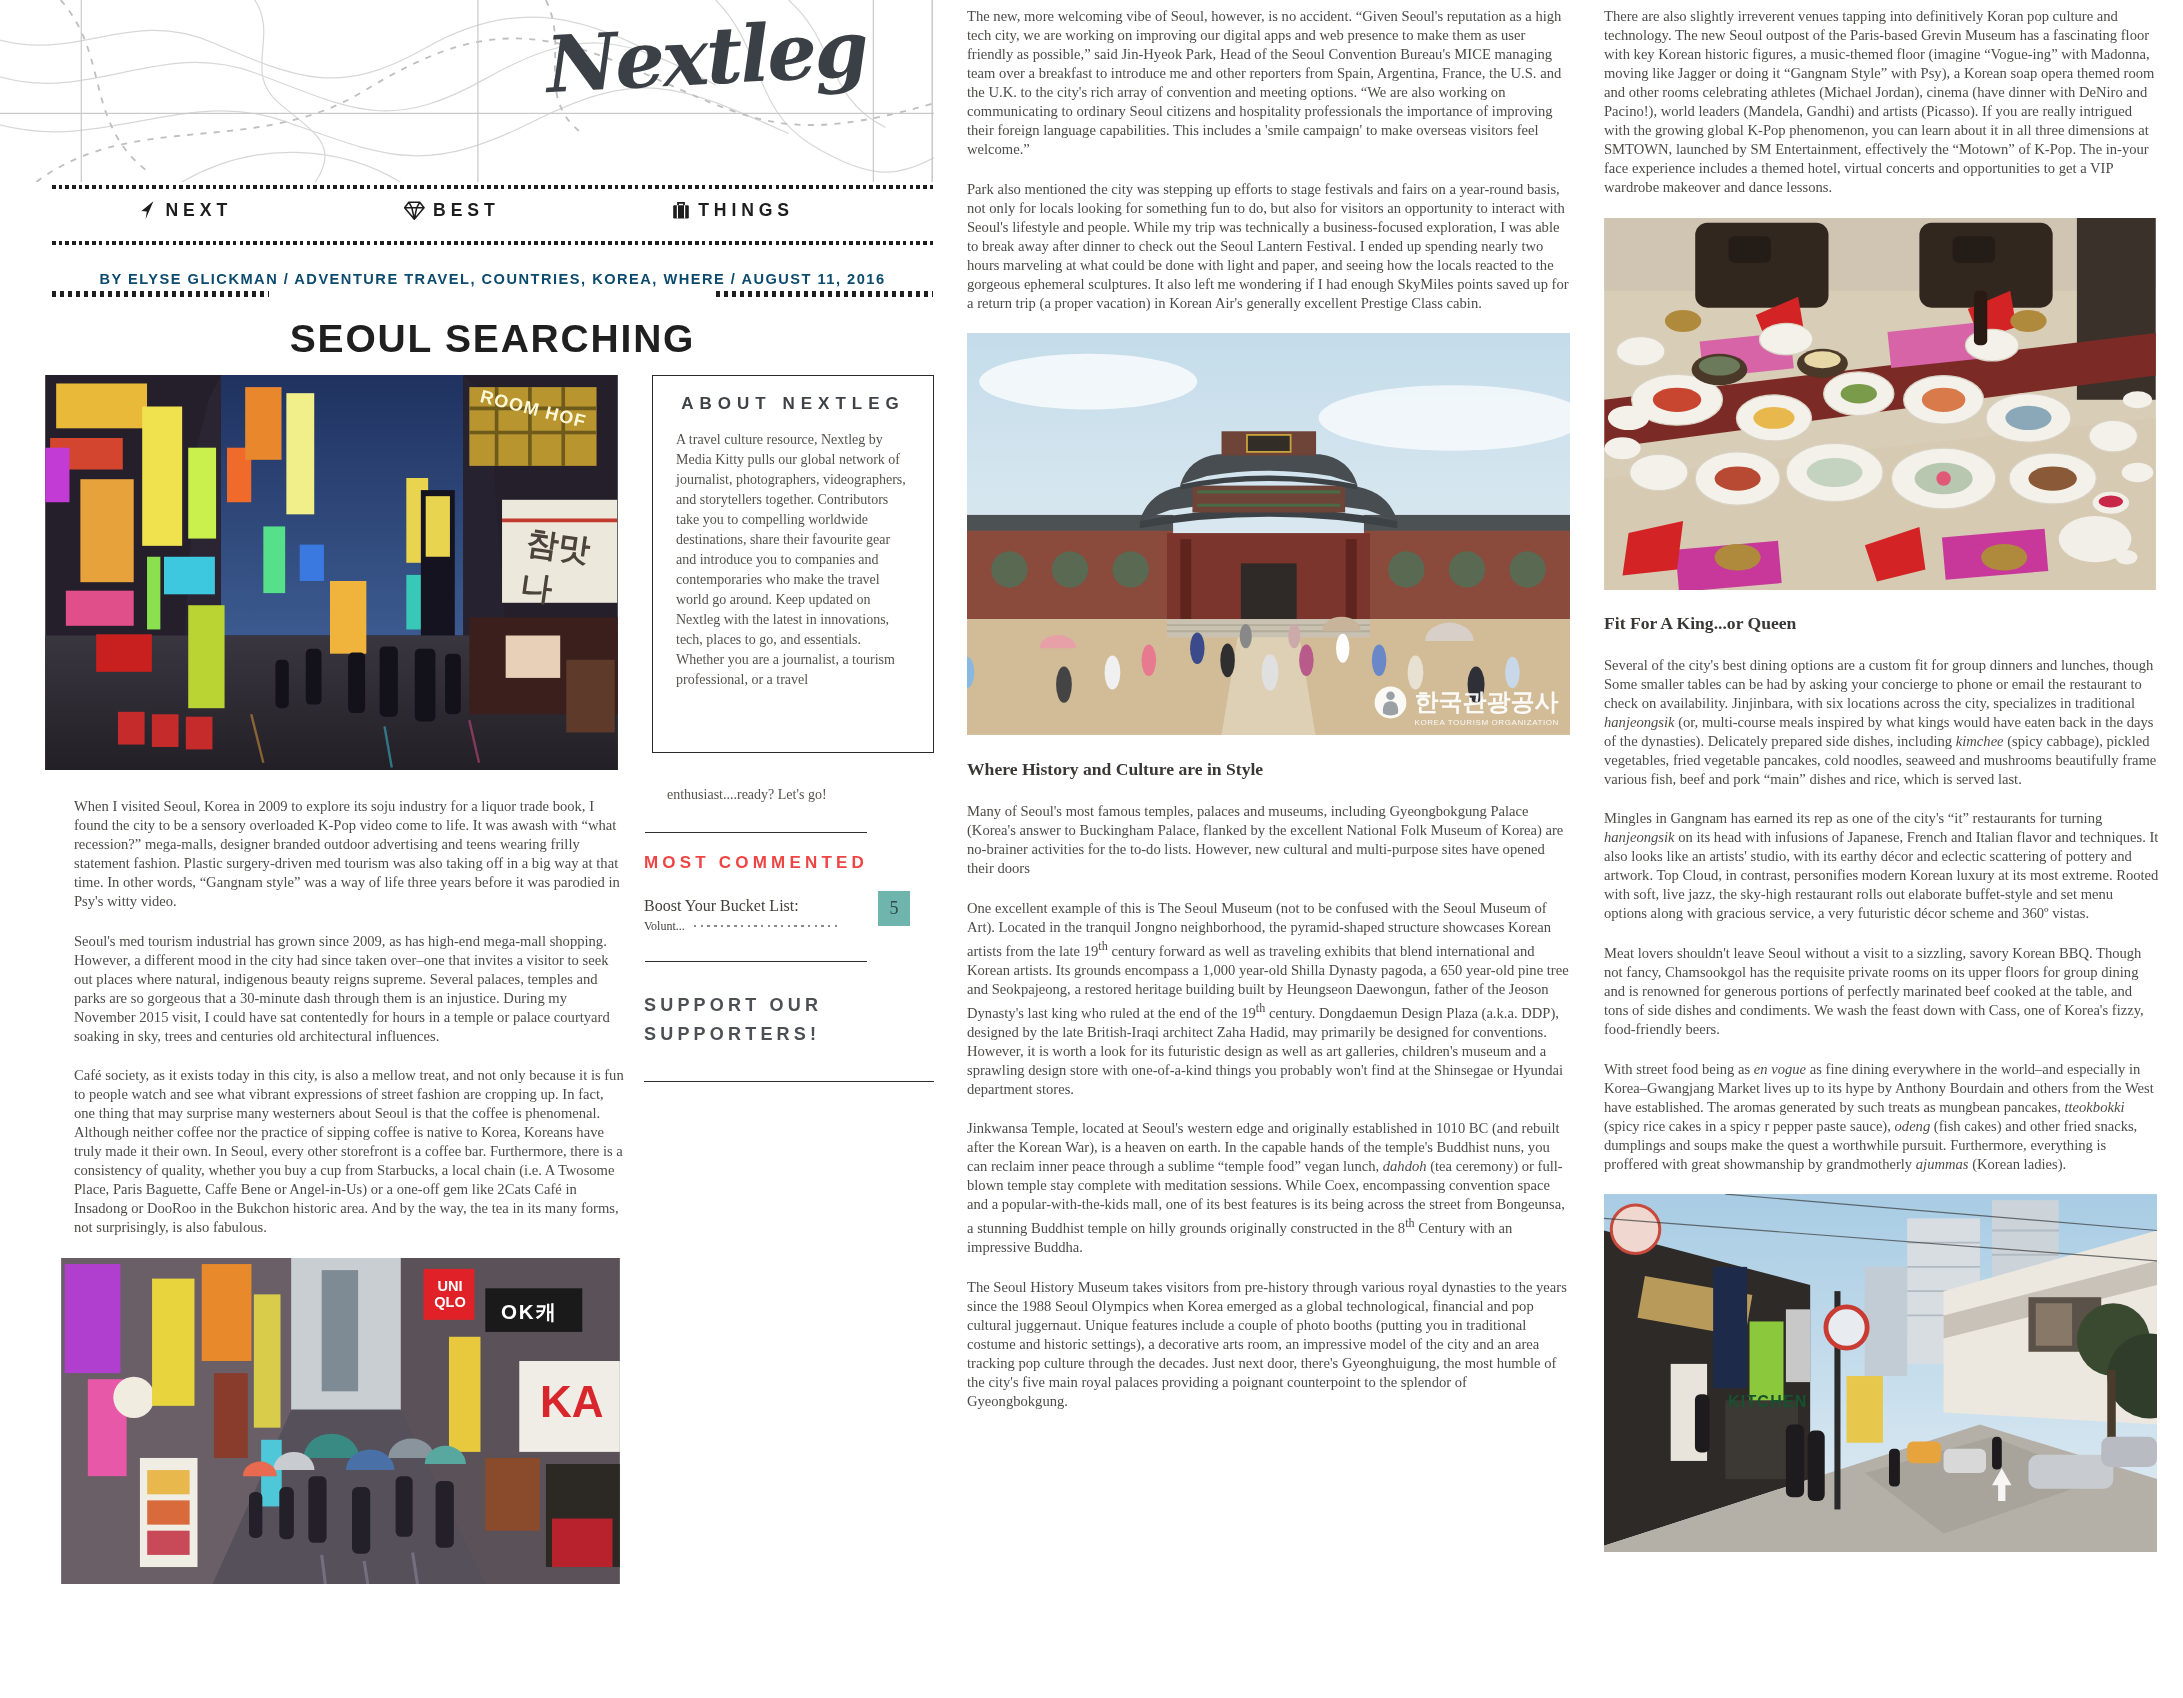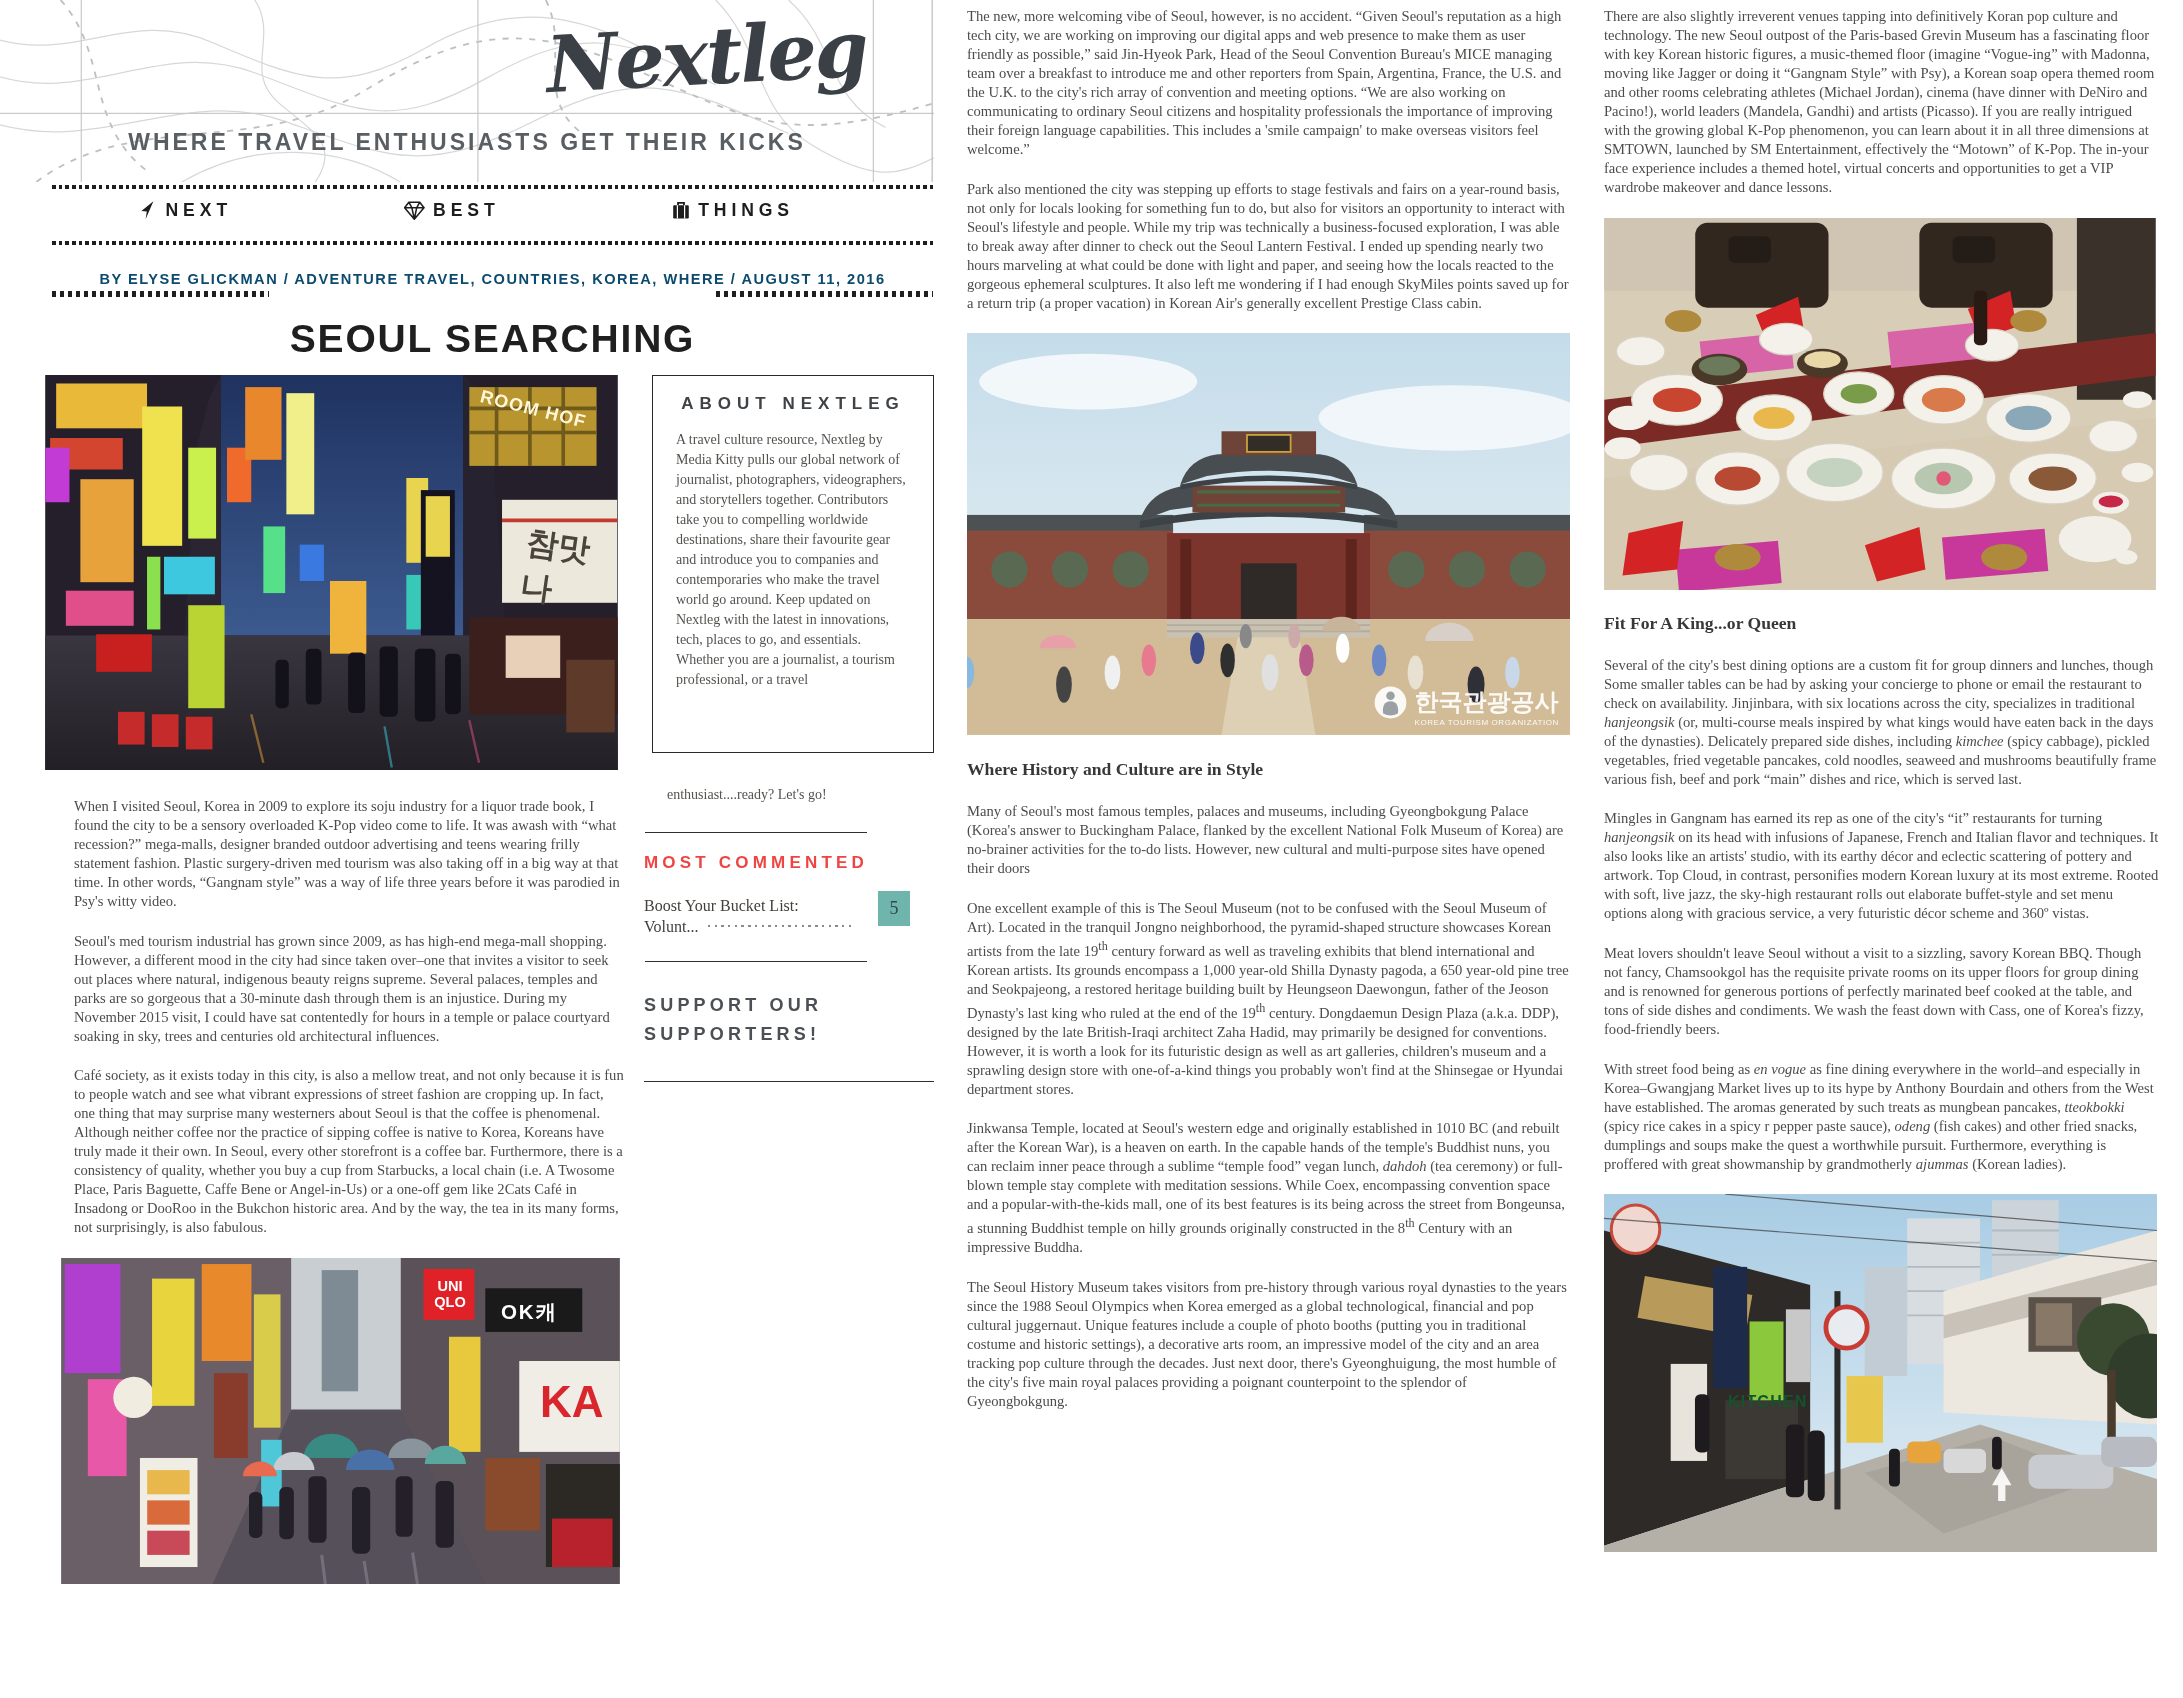--- a/index.html
+++ b/index.html
@@ -54,21 +54,21 @@
         padding:18px 23px;overflow:hidden;margin-left:8px;}
   #about-title{font-family:"Liberation Sans",sans-serif;font-weight:bold;font-size:17px;
         letter-spacing:6px;color:#3f4347;text-align:center;margin-bottom:16px;}
   #about-tail{margin-top:32px;padding-left:23px;}
   .siderule{height:1.2px;background:#2f2f2f;width:222px;margin-left:1.2px;}
   #rule1{margin-top:27px;}
   #mc-title{font-family:"Liberation Sans",sans-serif;font-weight:bold;font-size:17px;
         letter-spacing:4.2px;color:#ef4444;margin-top:19.4px;}
   #mc-item{position:relative;margin-top:22px;width:255px;cursor:pointer;}
   #mc-line1{font-size:16px;line-height:21px;color:#433f3b;}
-  #mc-line2{font-size:16px;line-height:21px;color:#433f3b;display:flex;align-items:center;}
+  #mc-line2{font-size:12px;line-height:21px;color:#433f3b;display:flex;align-items:center;}
   .leader{display:inline-block;flex:0 0 aux;width:146px;height:1.8px;margin-left:9.7px;
         background:repeating-linear-gradient(90deg,#8a8a8a 0 2.4px,transparent 2.4px 6.7px);}
   #mc-badge{position:absolute;right:-11px;top:-3.6px;width:32px;height:35px;
         display:flex;align-items:center;justify-content:center;
         font-size:18px;color:#2f4a47;}
   #rule2{margin-top:24px;}
   #support{font-family:"Liberation Sans",sans-serif;font-weight:bold;font-size:18px;
         letter-spacing:4.2px;color:#4c5054;text-align:left;margin-top:29px;line-height:29px;}
   #rule3{margin-top:32px;width:290px;margin-left:0;}
 
@@ -108,21 +108,20 @@
     </g>
     <g stroke="#c9c9c9" stroke-width="2">
       <line x1="134" y1="0" x2="134" y2="300"></line>
       <line x1="788" y1="0" x2="788" y2="300"></line>
       <line x1="1440" y1="0" x2="1440" y2="300"></line>
       <line x1="0" y1="187" x2="1540" y2="187"></line>
       <line x1="1537" y1="0" x2="1537" y2="300" stroke="#bdbdbd"></line>
     </g>
   </svg>
   <div id="logo">Nextleg</div>
-  <div id="tagline">WHERE TRAVEL ENTHUSIASTS GET THEIR KICKS</div>
   <div id="dot1" class="dotrule"></div>
   <nav id="main-nav">
     <div class="nav-item">
       <span>
         <svg width="18" height="20.6" viewBox="0 0 30 34">
             <path d="M24,2 L4,18 L13,19 L11,32 Z" fill="#1d1d1d"></path>
           </svg>
       </span>
       <span>NEXT</span>
     </div>

